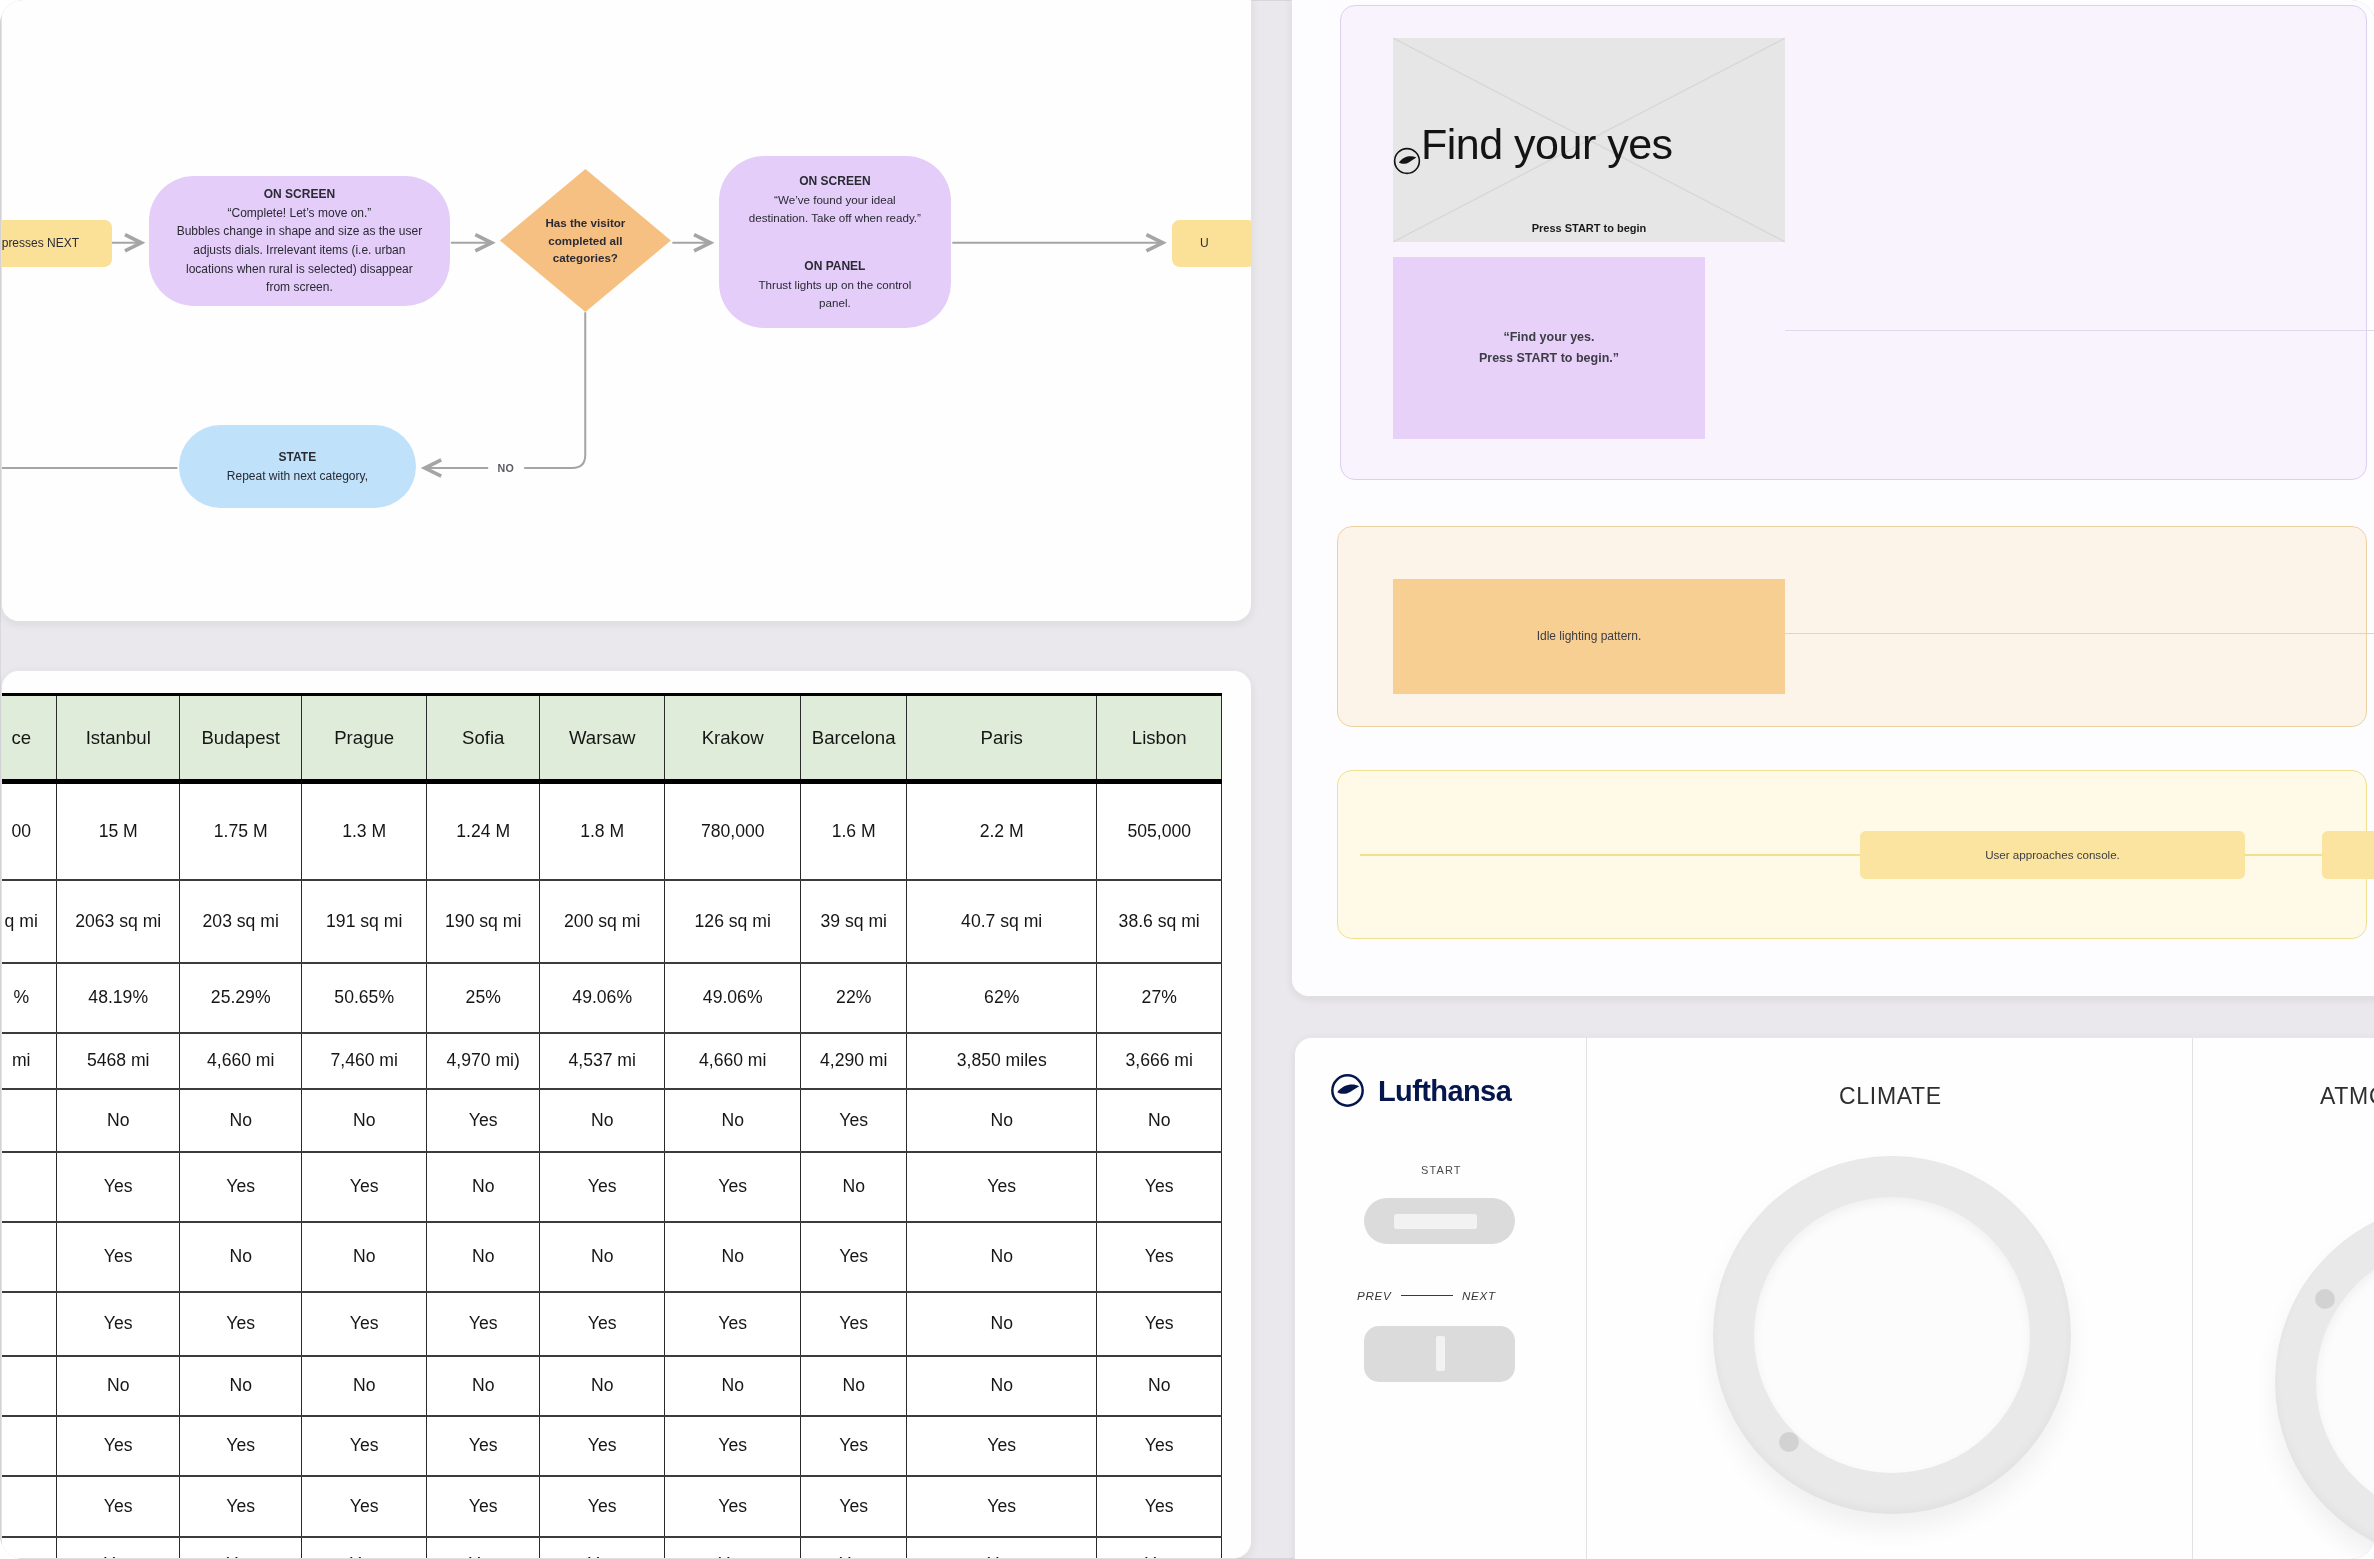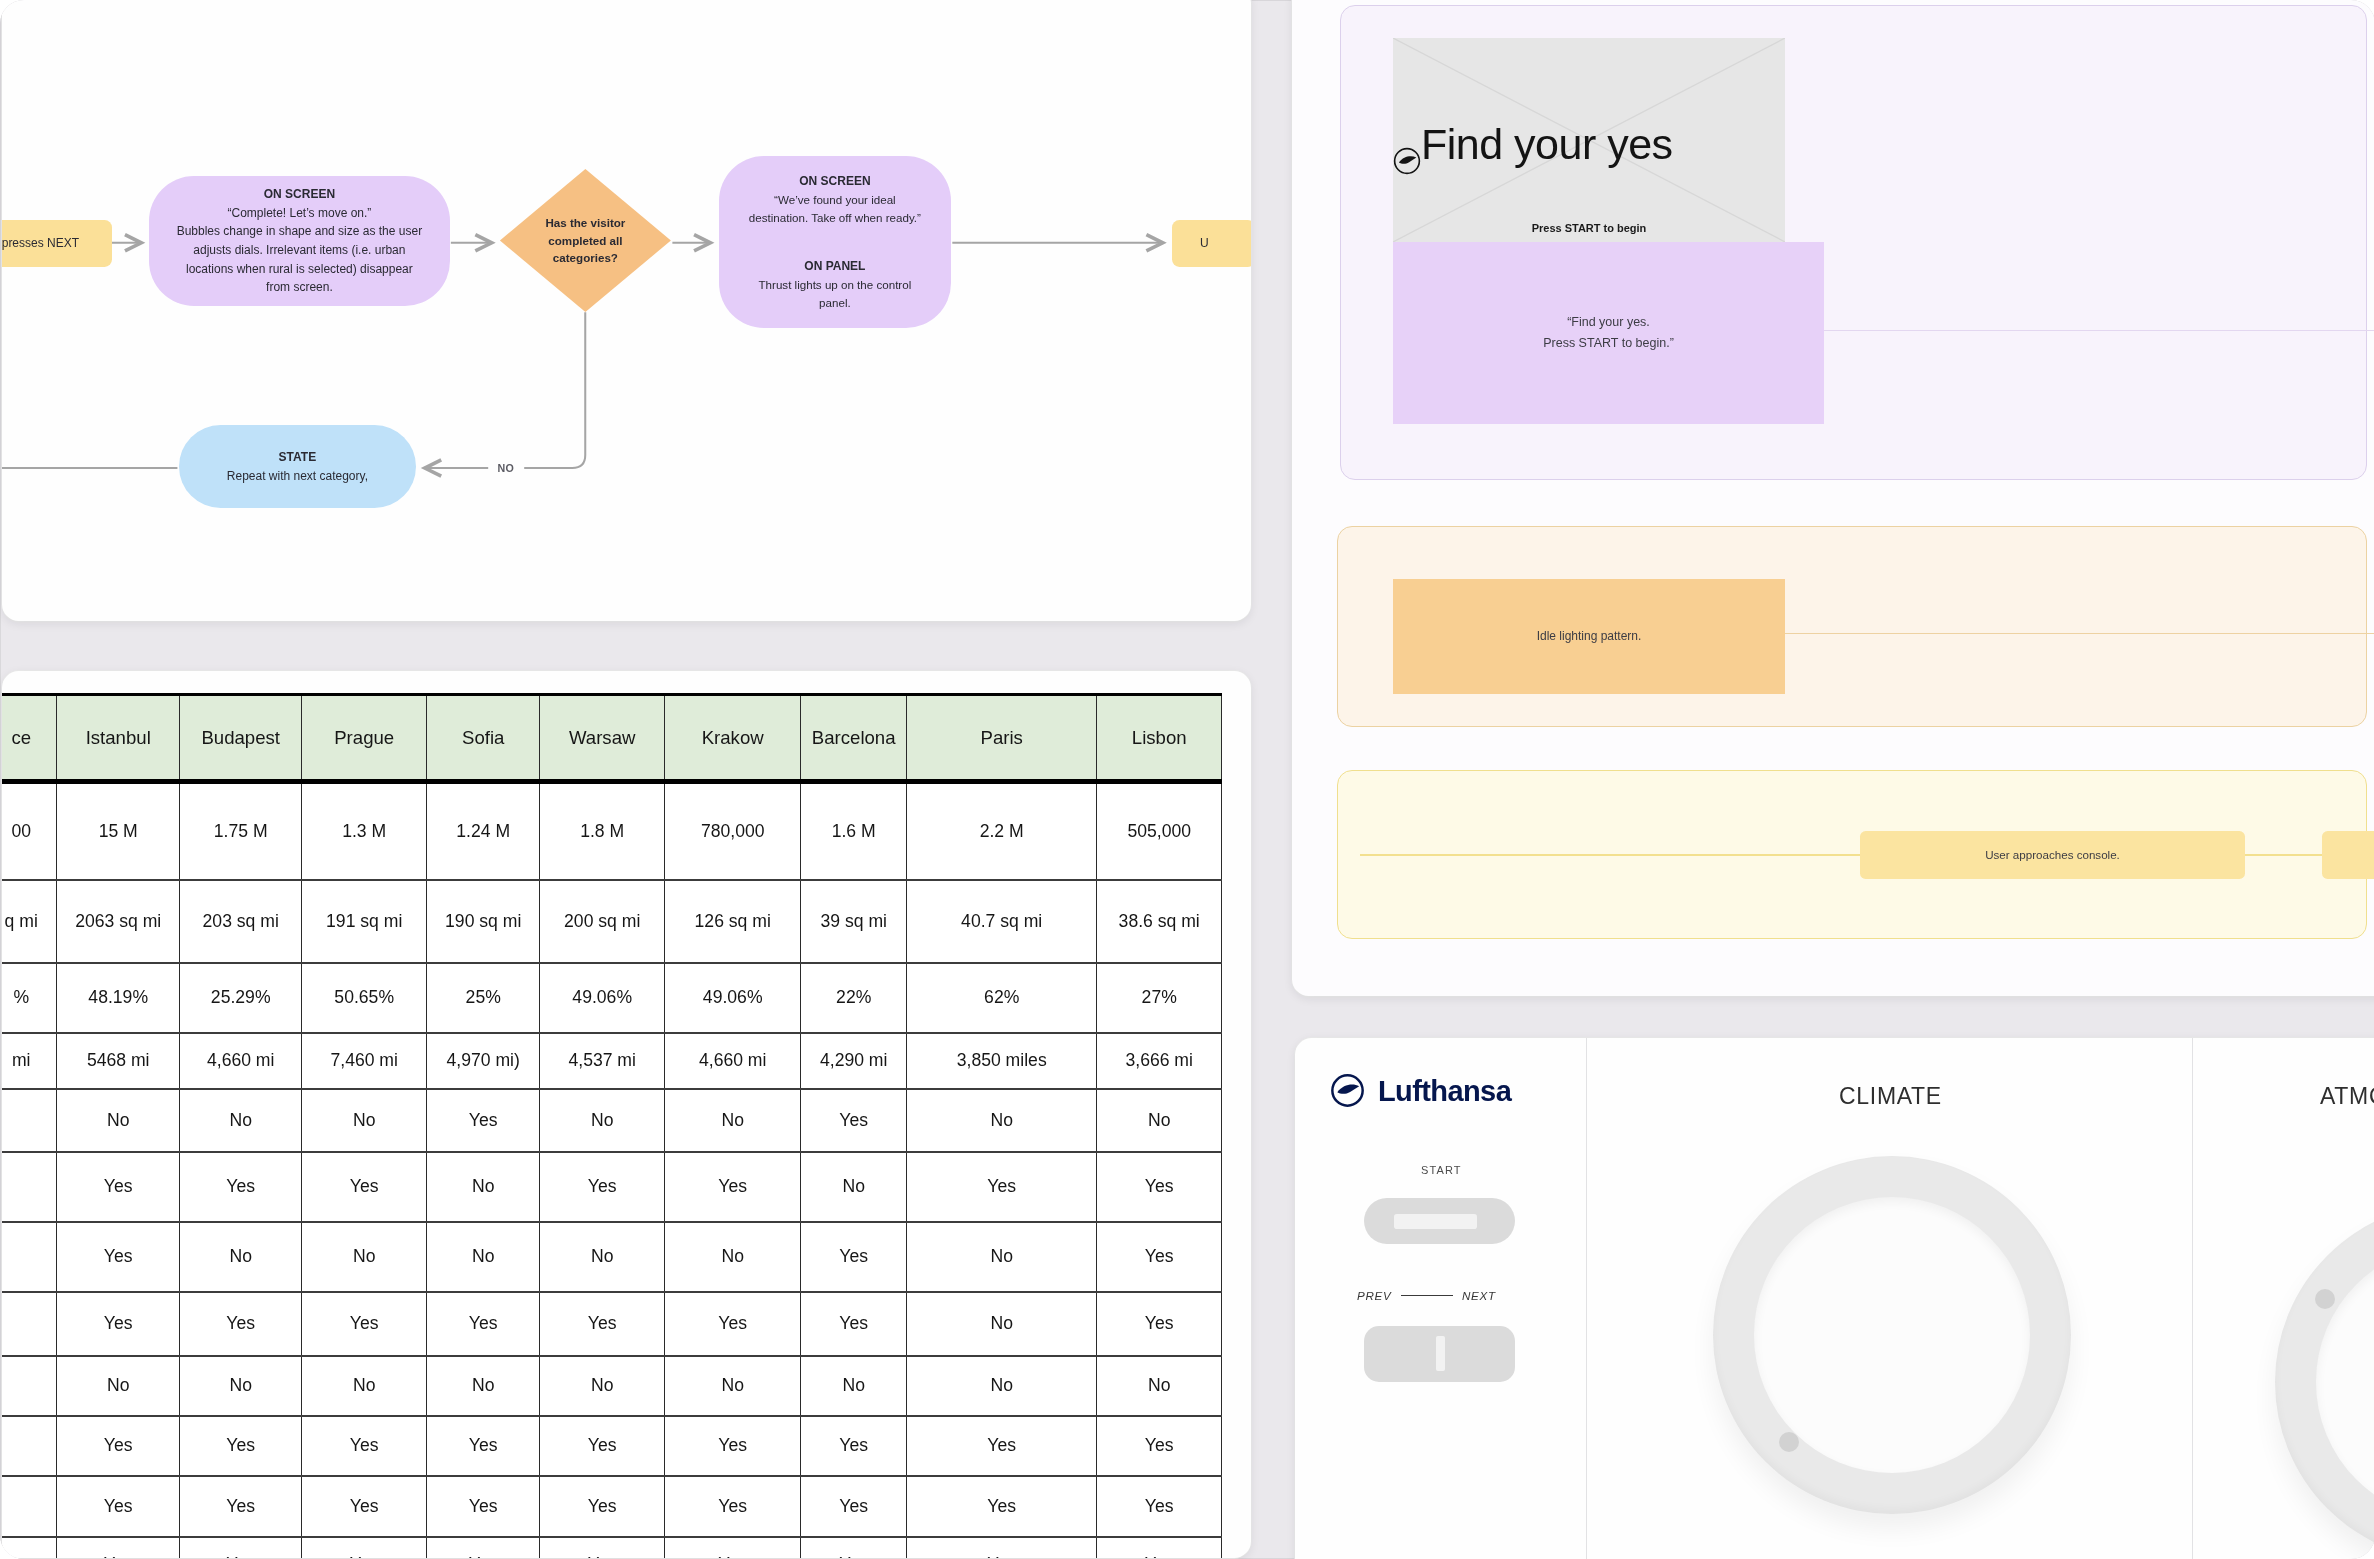--- a/index.html
+++ b/index.html
@@ -308,21 +308,21 @@
       <div class="ph-inner">
         <svg class="ph-logo" width="28" height="28" viewBox="0 0 24 24">
           <circle cx="12" cy="12" r="10.6" fill="none" stroke="#141414" stroke-width="1.4"></circle>
           <path d="M5 13.2 C 9 7.8, 15.5 6.8, 20 9 L 13.8 13 C 10.8 14.8, 7.4 14.6, 5 13.2 Z" fill="#141414"></path>
         </svg>
         <div class="ph-title">Find your yes</div>
         <div class="ph-sub">Press START to begin</div>
       </div>
     </div>
 
-    <div class="note purple" style="left:101px;top:257px;width:431px;height:182px;">
+    <div class="note purple" style="left:101px;top:272px;width:312px;height:182px;font-weight:bold;">
       <span>“Find your yes.
 Press START to begin.”</span>
     </div>
 
     <div class="card orangec" style="left:45px;top:541px;width:1030px;height:201px;"></div>
     <div class="thinline" style="left:493px;top:648px;width:620px;border-color:#eed2a2;"></div>
     <div class="note orange" style="left:101px;top:594px;width:392px;height:115px;">
       <span>Idle lighting pattern.</span>
     </div>
 

